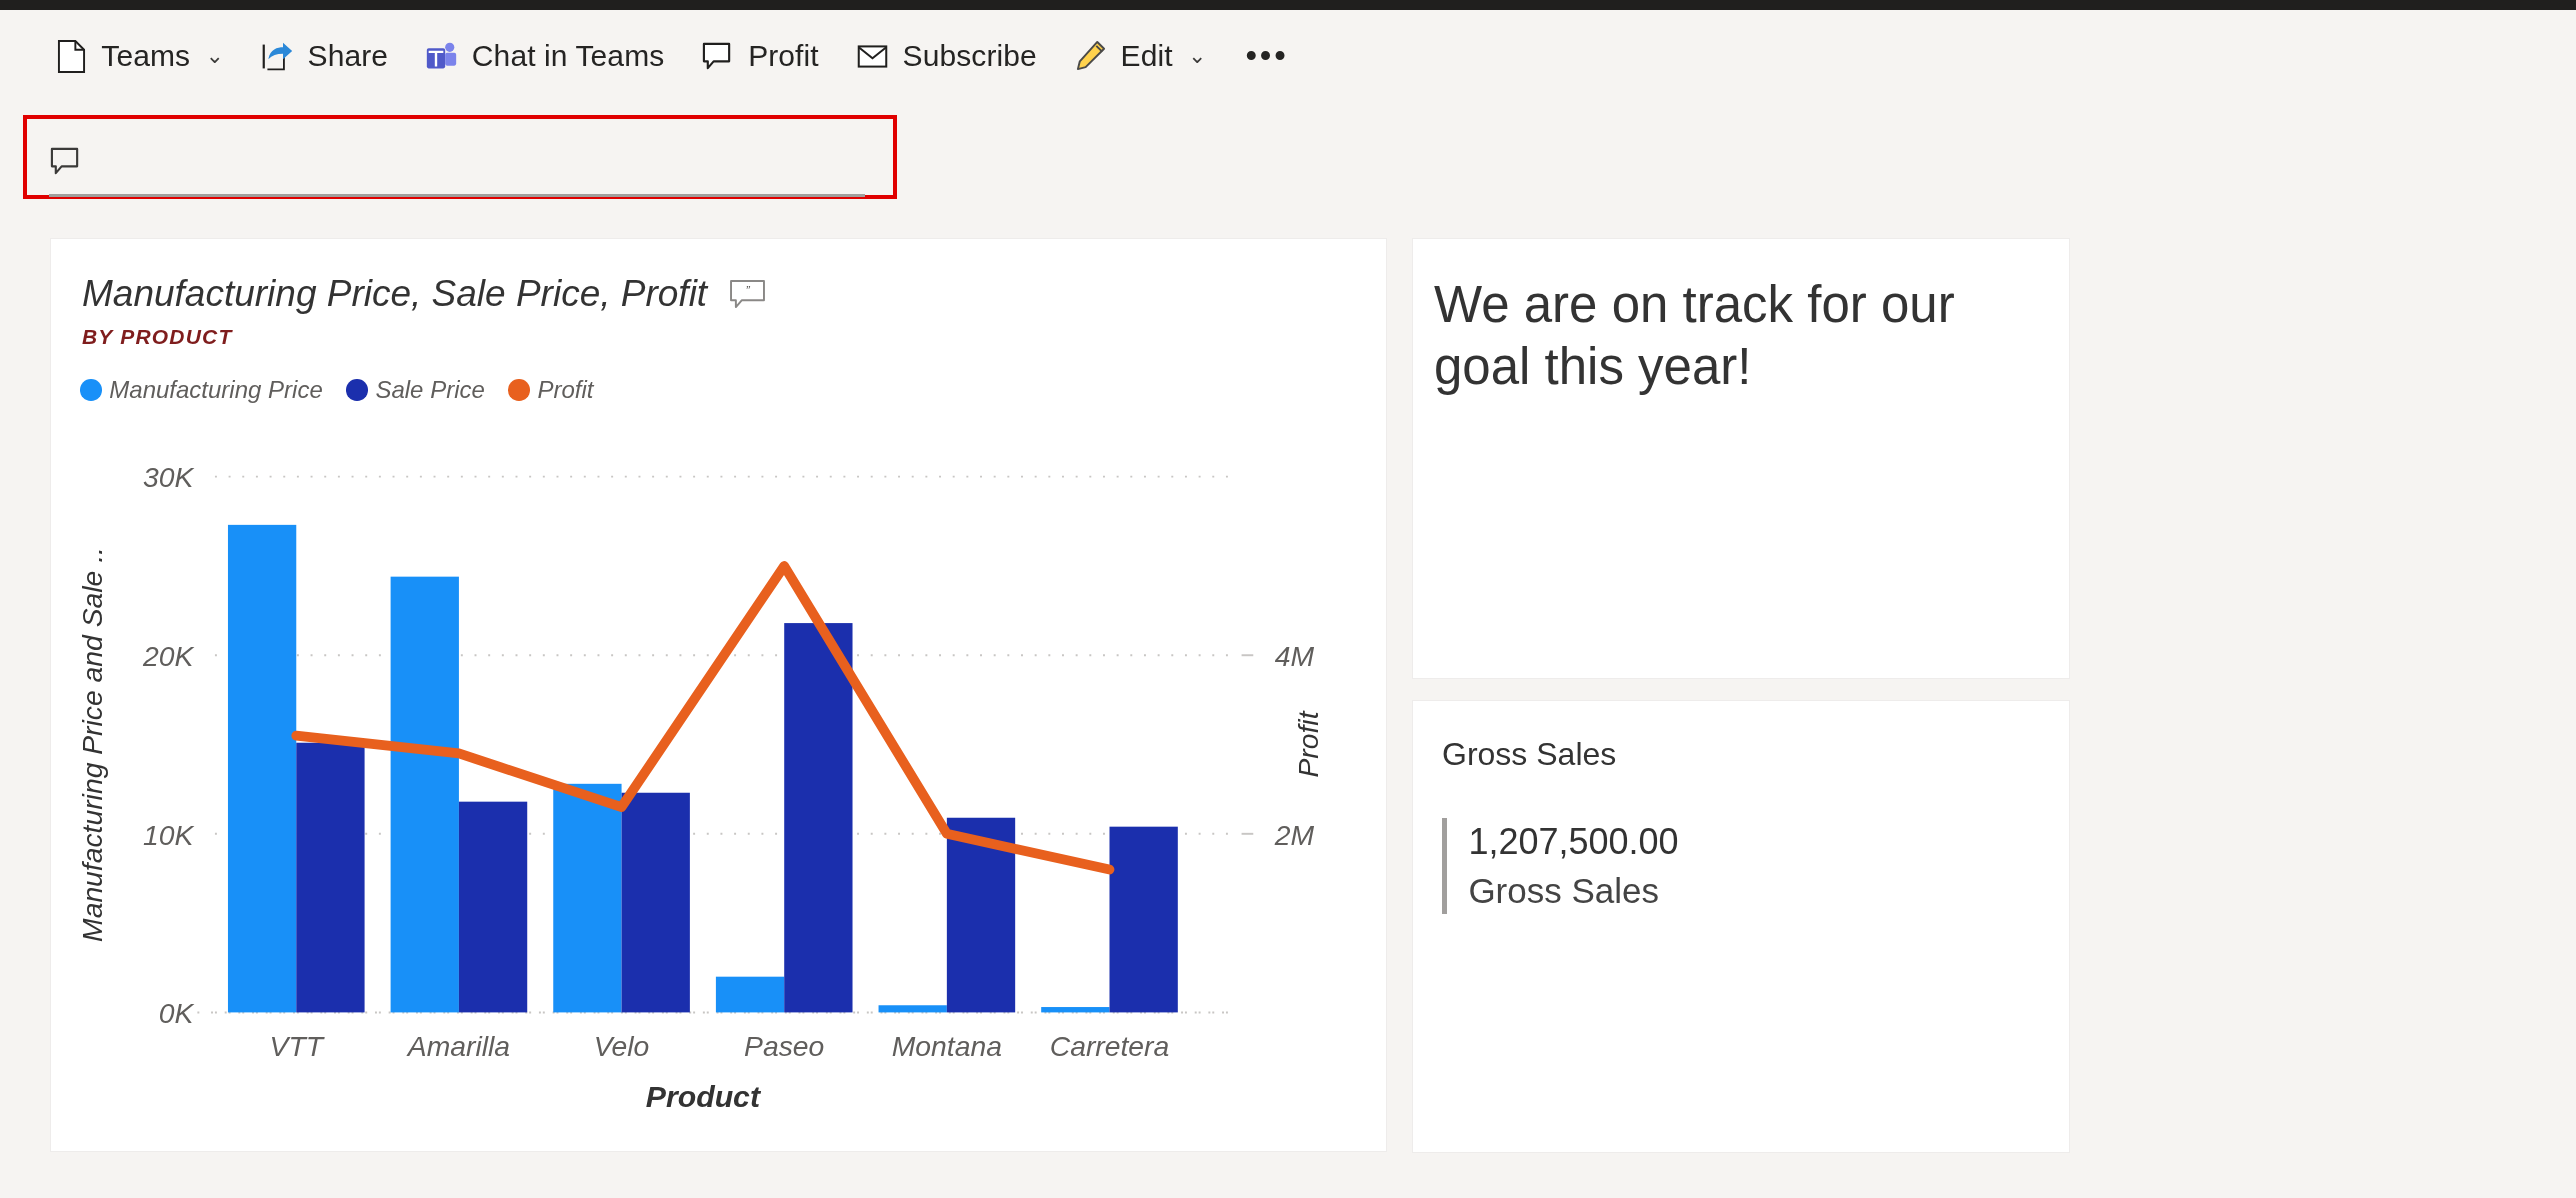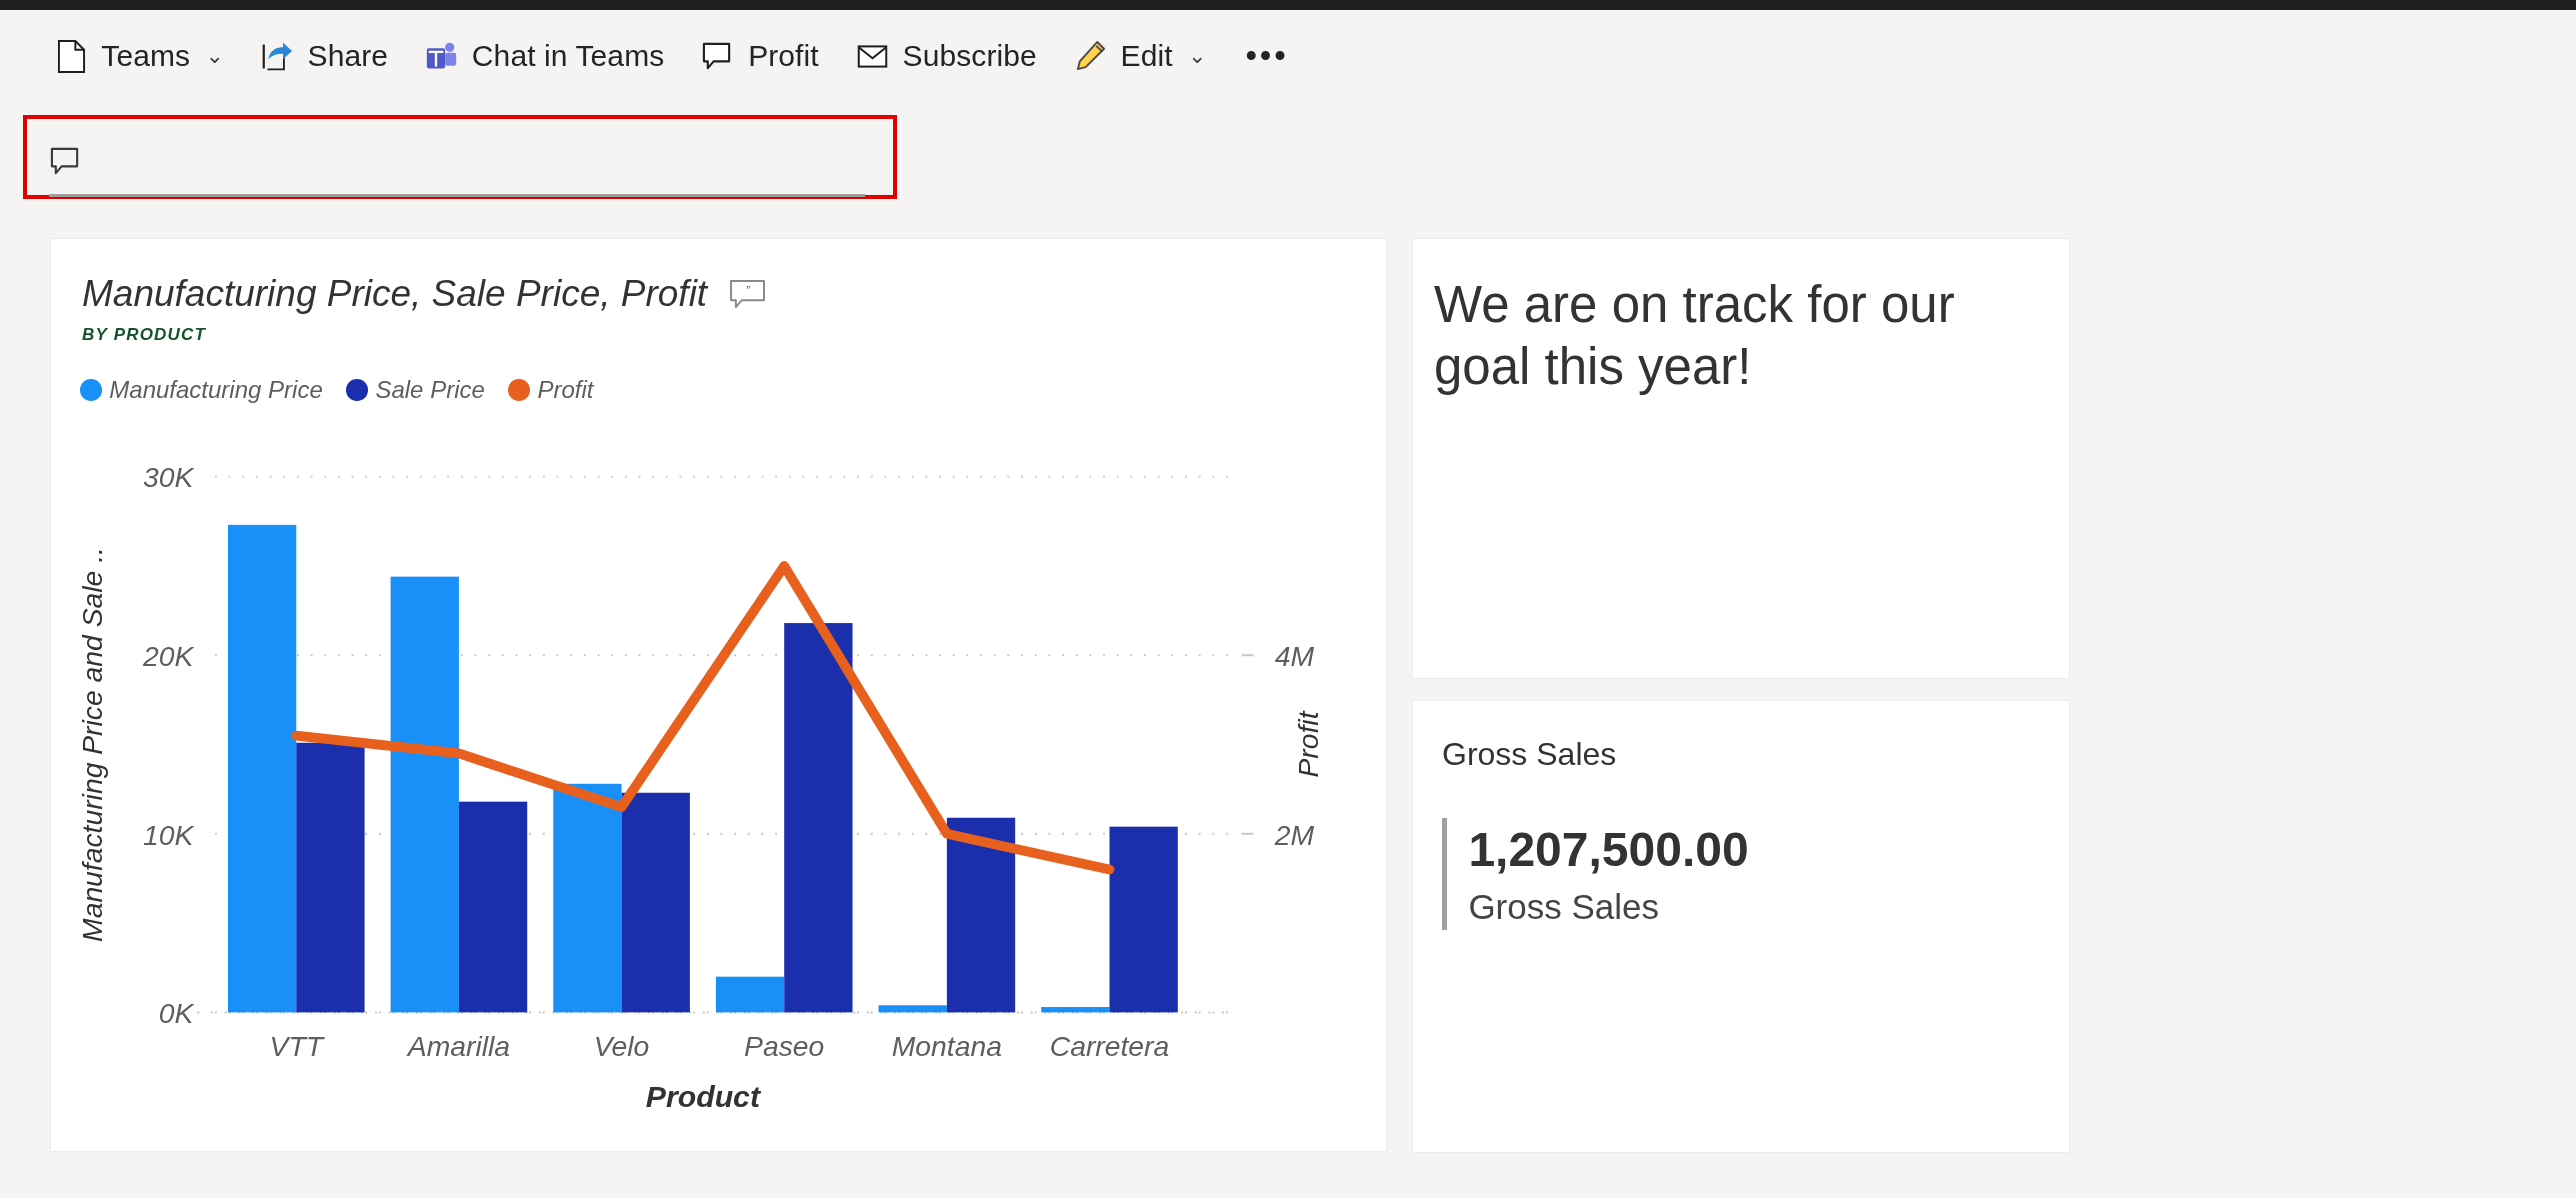--- a/index.html
+++ b/index.html
@@ -54,21 +54,21 @@
   #tile-chart{ left:51px; top:239px; width:1335px; height:912px;font-style:italic; }
   #tile-text { left:1413px; top:239px; width:656px; height:439px; }
   #tile-card { left:1413px; top:701px; width:656px; height:451px; }
 
   
   .chart-title-row{ position:absolute; left:31px; top:34px; display:flex; align-items:center; }
   .chart-title{ font-size:37px; color:#333333; }
   .chart-qa-badge{ margin-left:21.5px; width:37px; height:31px; }
   .chart-sub{
     position:absolute; left:31px; top:86px;
-    font-size:17px; letter-spacing:1.2px; color:#14532d; font-weight:bold;
+    font-size:21px; letter-spacing:1.2px; color:#7f1d1d; font-weight:bold;
   }
   
   .legend{ position:absolute; left:29px; top:137px; display:flex; align-items:center; gap:23.4px; }
   .leg-item{ display:flex; align-items:center; gap:7.8px; }
   .leg-dot{ width:21.5px; height:21.5px; border-radius:50%; display:inline-block; }
   .leg-lbl{ font-size:24px; color:#605e5c; }
 
   
   .plot-wrap{ position:absolute; left:0; top:181px; width:1335px; height:732px; }
   .plot-wrap svg{ display:block; }
@@ -76,21 +76,21 @@
   
   .tt-text{
     position:absolute; left:21px; top:35px; width:595px;
     font-size:51px; line-height:1.22; color:#333333;
   }
 
   
   .card-title{ position:absolute; left:29px; top:35px; font-size:32px; color:#333333; }
   .card-body{ position:absolute; left:29px; top:117px; display:flex; }
   .card-rule{ width:4.9px; background:#a19f9d; margin-right:21.5px; align-self:stretch; }
-  .card-val{ font-size:48px; color:#333333; line-height:1.35;font-weight:bold; }
+  .card-val{ font-size:36px; color:#333333; line-height:1.35; }
   .card-lbl{ font-size:35px; color:#444444; line-height:1.35; }
 </style>
 </head>
 <body>
 
 <div class="topstrip"></div>
 
 <div class="cmdbar">
 
   <div class="cmd-item">

